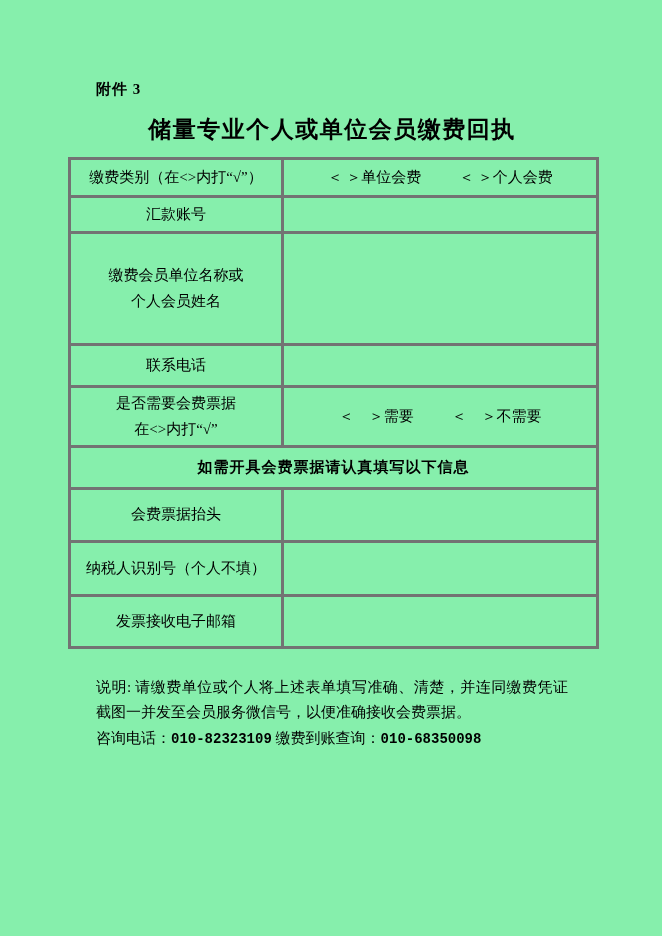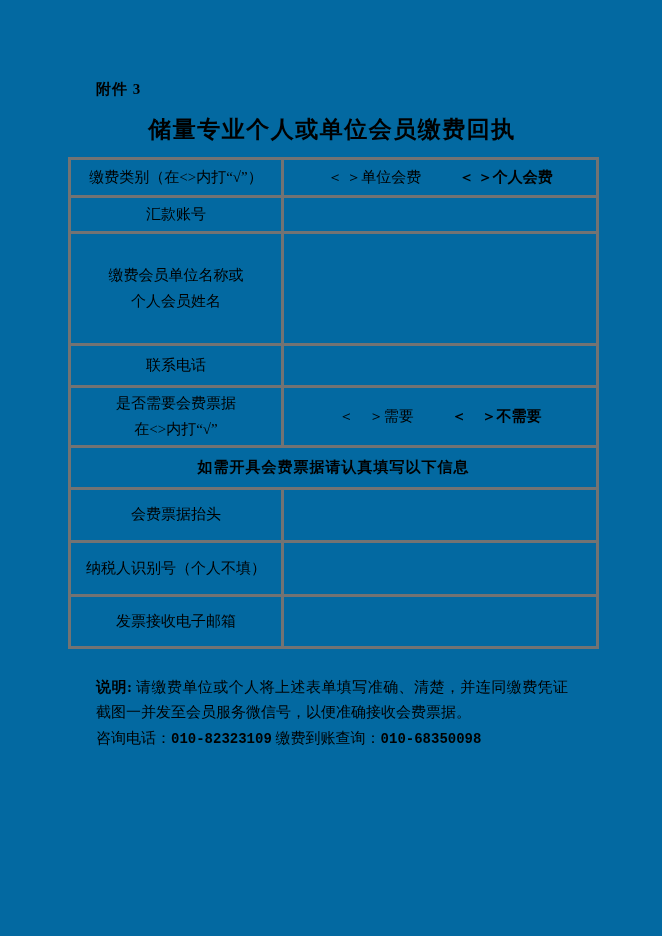--- a/index.html
+++ b/index.html
@@ -1,20 +1,20 @@
 <!DOCTYPE html>
 <html><head>
 <meta charset="utf-8">
 <style>
   * { margin: 0; padding: 0; box-sizing: border-box; }
   html, body { background: #ffffff; }
   .page {
     width: 662px;
     height: 936px;
-    background: #0369a1;
+    background: #86efac;
     color: #000000;
     font-family: "Liberation Serif", serif;
     position: relative;
     overflow: hidden;
   }
   .content { padding: 80px 66px 0 68px; }
   .attachment {
     font-size: 15px;
     font-weight: bold;
     margin-left: 28px;
@@ -52,29 +52,29 @@
   .h60 td { height: 60px; }
   .h53 td { height: 53px; }
   .h54 td { height: 54px; }
   .h52 td { height: 52px; }
   .section-header {
     font-weight: bold;
     text-align: center;
     letter-spacing: 1px;
   }
   .option { display: inline-block; }
-  .option + .option { margin-left: 34px; font-weight: bold; }
+  .option + .option { margin-left: 34px; }
   .notes {
     margin: 26px 0 0 28px;
     width: 472px;
     font-size: 15px;
     line-height: 25px;
     text-align: justify;
   }
-  .notes-label { font-weight: bold; margin-top: 12px; }
+  .notes-label { font-weight: normal; margin-top: 12px; }
   .phones { margin-top: 1px; white-space: nowrap; text-align: left; }
   .phone-number {
     font-family: Liberation Mono, monospace;
     font-weight: bold;
     font-size: 14px;
   }
   .phone-group2 { }
 </style>
 </head>
 <body>

